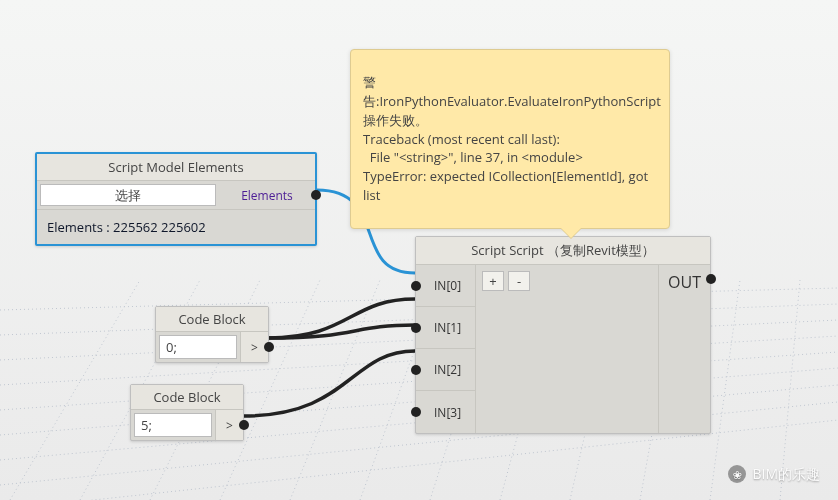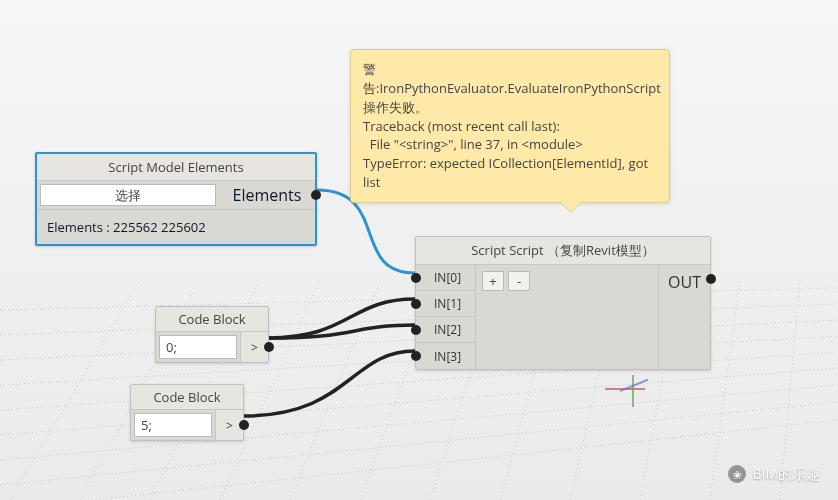--- a/index.html
+++ b/index.html
@@ -2,28 +2,28 @@
 <html><head>
 <meta charset="utf-8">
 <style>
 *{box-sizing:border-box;margin:0;padding:0;font-family:"Microsoft YaHei","Open Sans",Arial,sans-serif}
 body{width:838px;height:500px;position:relative;background:linear-gradient(180deg,#f5f6f5 0%,#eaeaea 100%);overflow:hidden}
 .grid{position:absolute;left:0;top:250px;width:838px;height:250px;overflow:hidden;opacity:.55}
 .grid svg{width:100%;height:100%}
 .wires{position:absolute;left:0;top:0;width:838px;height:500px;pointer-events:none}
 .node{position:absolute;background:#d9d8d3;border:1px solid #bfbfbf;border-radius:2px;box-shadow:0 1px 3px rgba(0,0,0,.15)}
 .node .title{background:#e7e5df;font-size:13px;color:#444;padding:4px 8px;text-align:center;border-bottom:1px solid #c7c6c0;white-space:nowrap}
-.port-row{display:flex;align-items:center;height:26px;font-size:12px;color:#333;position:relative}
+.port-row{display:flex;align-items:center;height:42px;font-size:12px;color:#333;position:relative}
 .port-dot{position:absolute;width:10px;height:10px;background:#222;border-radius:50%;top:50%;transform:translate(-50%,-50%)}
 
 
 .sel{border:2px solid #2a93d5;left:35px;top:152px;width:282px}
 .sel .row{display:flex;border-bottom:1px solid #c7c6c0;height:29px}
 .sel .btn{flex:0 0 176px;background:#fff;border:1px solid #bbb;margin:3px;display:flex;align-items:center;justify-content:center;font-size:13px;color:#444;cursor:pointer}
-.sel .outlbl{flex:1;display:flex;align-items:center;justify-content:center;font-size:16px;color:#0f172a;position:relative}
+.sel .outlbl{flex:1;display:flex;align-items:center;justify-content:center;font-size:12px;color:#4c1d95;position:relative}
 .sel .info{padding:8px 10px;font-size:13px;color:#0f172a}
 
 
 .cb{width:114px}
 .cb .title{font-size:13px;padding:3px 6px}
 .cb .cbrow{display:flex;height:30px;align-items:stretch}
 .cb .cbinput{flex:1;background:#fff;border:1px solid #bbb;margin:3px;display:flex;align-items:center;font-size:13px;color:#444;padding:0 6px}
 .cb .cbout{width:28px;background:#e7e5df;border-left:1px solid #c7c6c0;display:flex;align-items:center;justify-content:center;font-size:12px;color:#444;position:relative}
 
 
@@ -31,21 +31,21 @@
 .py .title{font-weight:400}
 .py .pybody{display:flex}
 .ports{width:60px;border-right:1px solid #c7c6c0}
 .ports .port-row{border-bottom:1px solid #c7c6c0;padding-left:18px}
 .ports .port-row:last-child{border-bottom:none}
 .pycenter{flex:1;padding:6px;display:flex;gap:4px;align-items:flex-start}
 .smallbtn{width:22px;height:20px;background:#f2f1ec;border:1px solid #bbb;display:flex;align-items:center;justify-content:center;font-size:13px;cursor:pointer;color:#444}
 .pyout{width:52px;border-left:1px solid #c7c6c0;display:flex;align-items:flex-start;justify-content:center;padding-top:6px;font-size:16px;color:#333;position:relative}
 
 
-.err{position:absolute;left:350px;top:49px;width:320px;background:#ffe9a8;border:1px solid #decb91;border-radius:4px;padding:10px 12px;font-size:13px;color:#444;line-height:1.45;box-shadow:0 1px 4px rgba(0,0,0,.12)}
+.err{position:absolute;left:350px;top:49px;width:320px;background:#ffe9a8;border:1px solid #decb91;border-radius:4px;padding:23px 12px;font-size:13px;color:#444;line-height:1.45;box-shadow:0 1px 4px rgba(0,0,0,.12)}
 .err:after{content:"";position:absolute;left:210px;bottom:-10px;border:10px solid transparent;border-top-color:#ffe9a8;border-bottom:none}
 .err:before{content:"";position:absolute;left:209px;bottom:-11px;border:11px solid transparent;border-top-color:#decb91;border-bottom:none}
 
 
 .wm{position:absolute;right:18px;bottom:16px;display:flex;align-items:center;gap:6px;color:#fff;font-size:14px;opacity:.85;text-shadow:0 1px 2px rgba(0,0,0,.4)}
 .wm .wmicon{width:18px;height:18px;border-radius:50%;background:#888;display:flex;align-items:center;justify-content:center;font-size:11px}
 
 .axis-r{position:absolute;left:605px;top:388px;width:40px;height:2px;background:#c84f4f;opacity:.7}
 .axis-g{position:absolute;left:632px;top:375px;width:2px;height:32px;background:#5aa85a;opacity:.7}
 .axis-b{position:absolute;left:620px;top:390px;width:30px;height:2px;background:#5a7ac8;opacity:.7;transform:rotate(-22deg);transform-origin:left center}

